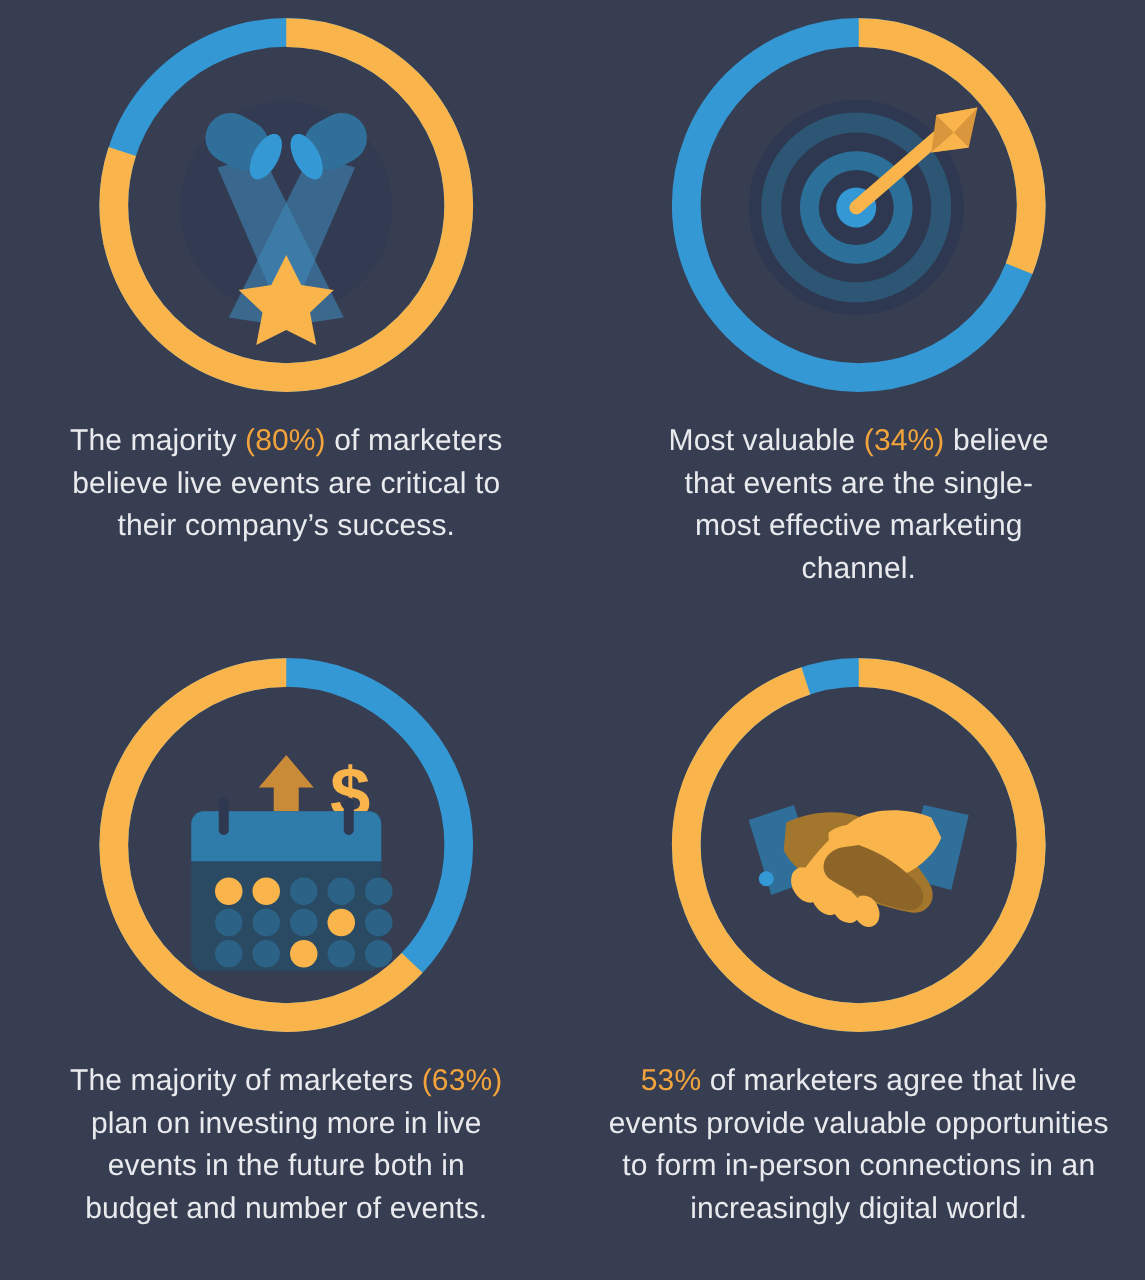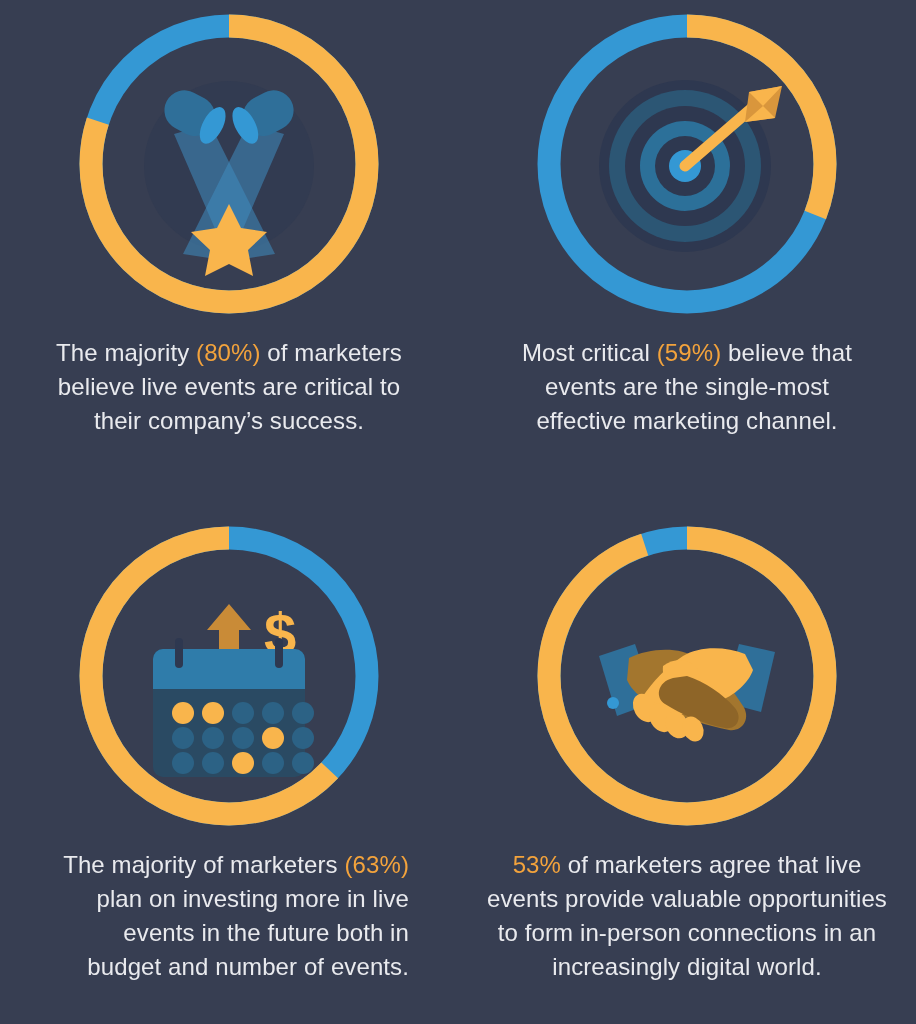--- a/index.html
+++ b/index.html
@@ -65,21 +65,21 @@
     letter-spacing: 0.1px;
   }
   .caption.wide {
     width: 410px;
   }
   .hl {
     color: #F3A33C;
   }
   
   .cell-2 .caption { width: 330px; }
-  .cell-3 .caption { width: 360px; text-align: right; }
+  .cell-3 .caption { width: 360px; }
   .cell-4 .caption { width: 420px; }
 </style>
 </head>
 <body>
 
 <div class="infographic">
   <div class="stat-grid">
 
     <div class="stat-cell cell-1">
       <div class="donut-wrap">
@@ -130,21 +130,21 @@
           <circle cx="148" cy="152" r="16" fill="#3498D4"></circle>
 
           <line x1="148" y1="152" x2="222" y2="88" stroke="#F9B54C" stroke-width="11" stroke-linecap="round"></line>
 
           <polygon points="212,78 245,72 238,104 208,108" fill="#D9963C"></polygon>
           <polygon points="212,78 245,72 226,92" fill="#F9B54C"></polygon>
           <polygon points="208,108 238,104 226,92" fill="#F9B54C"></polygon>
         </svg>
       </div>
       <div class="caption">
-        <span>Most critical </span><span class="hl">(59%)</span><span> believe that events are the single-most effective marketing channel.</span>
+        <span>Most valuable </span><span class="hl">(34%)</span><span> believe that events are the single-most effective marketing channel.</span>
       </div>
     </div>
 
     <div class="stat-cell cell-3">
       <div class="donut-wrap">
         <svg class="donut-svg" viewBox="0 0 300 300">
           <circle cx="150" cy="150" r="138" fill="none" stroke="#3498D4" stroke-width="23"></circle>
 
           <circle cx="150" cy="150" r="138" fill="none" stroke="#F9B54C" stroke-width="23" stroke-dasharray="546.2 320.8" stroke-dashoffset="0" transform="rotate(-90 150 150) scale(1,-1) translate(0,-300)"></circle>
         </svg>

